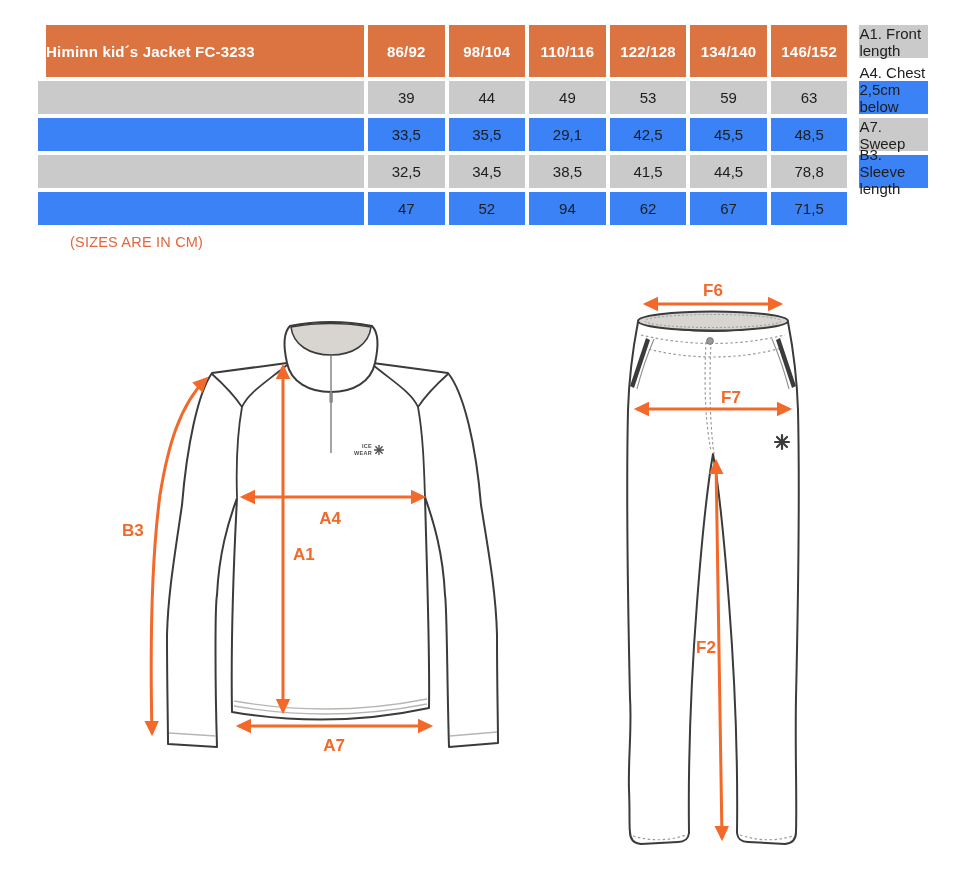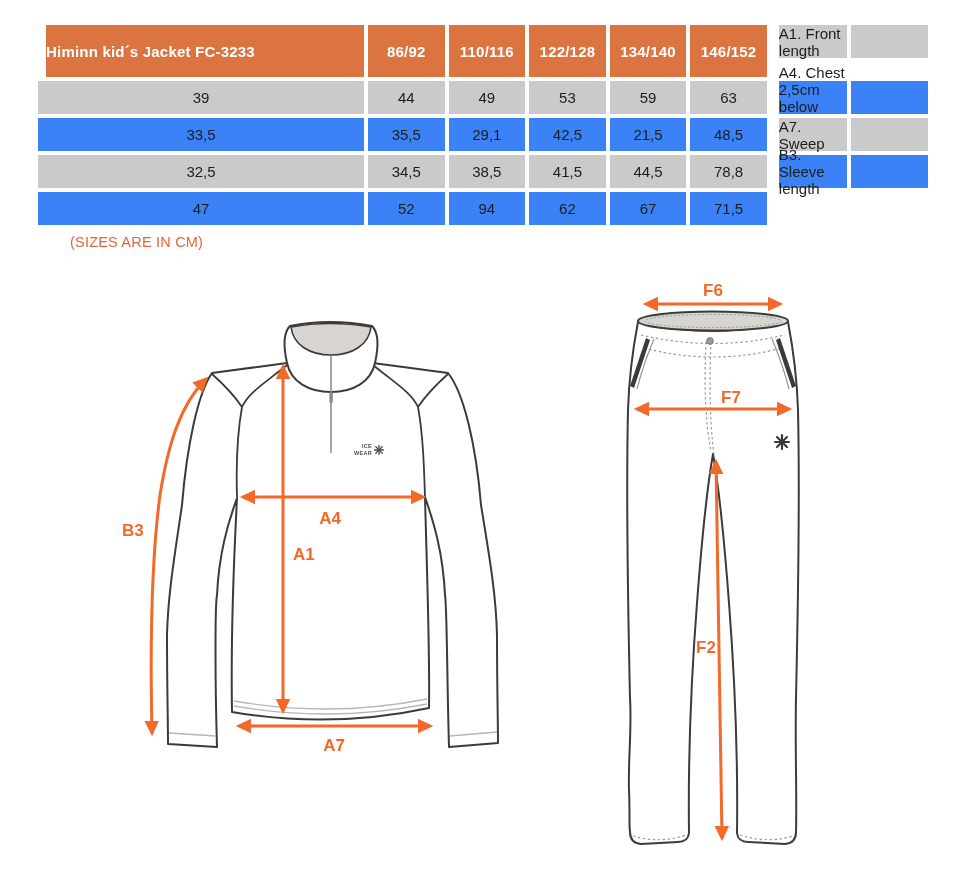--- a/index.html
+++ b/index.html
@@ -32,41 +32,42 @@
 </style>
 </head>
 <body>
 
 <div class="canvas">
 
   <div class="size-table">
 
     <div class="st-cell st-header st-label">Himinn kid´s Jacket FC-3233</div>
     <div class="st-cell st-header">86/92</div>
+    <div class="st-cell st-header">98/104</div>
     <div class="st-cell st-header">110/116</div>
     <div class="st-cell st-header">122/128</div>
     <div class="st-cell st-header">134/140</div>
     <div class="st-cell st-header">146/152</div>
 
     <div class="st-cell st-data st-label shade-a">A1. Front length</div>
     <div class="st-cell st-data shade-a"></div>
     <div class="st-cell st-data shade-a">39</div>
     <div class="st-cell st-data shade-a">44</div>
     <div class="st-cell st-data shade-a">49</div>
     <div class="st-cell st-data shade-a">53</div>
     <div class="st-cell st-data shade-a">59</div>
     <div class="st-cell st-data shade-a">63</div>
 
     <div class="st-cell st-data st-label shade-b">A4. Chest 2,5cm below armhole</div>
     <div class="st-cell st-data shade-b"></div>
     <div class="st-cell st-data shade-b">33,5</div>
     <div class="st-cell st-data shade-b">35,5</div>
     <div class="st-cell st-data shade-b">29,1</div>
     <div class="st-cell st-data shade-b">42,5</div>
-    <div class="st-cell st-data shade-b">21,5</div>
+    <div class="st-cell st-data shade-b">45,5</div>
     <div class="st-cell st-data shade-b">48,5</div>
 
     <div class="st-cell st-data st-label shade-a">A7. Sweep</div>
     <div class="st-cell st-data shade-a"></div>
     <div class="st-cell st-data shade-a">32,5</div>
     <div class="st-cell st-data shade-a">34,5</div>
     <div class="st-cell st-data shade-a">38,5</div>
     <div class="st-cell st-data shade-a">41,5</div>
     <div class="st-cell st-data shade-a">44,5</div>
     <div class="st-cell st-data shade-a">78,8</div>

